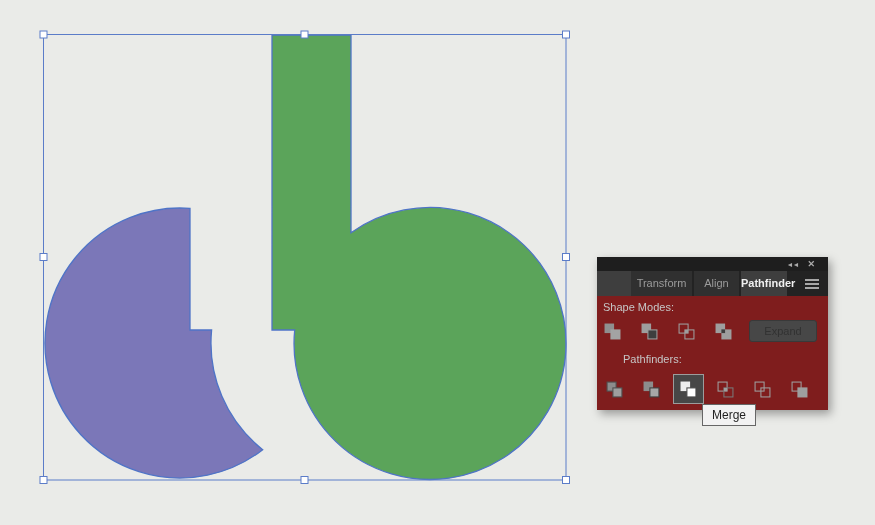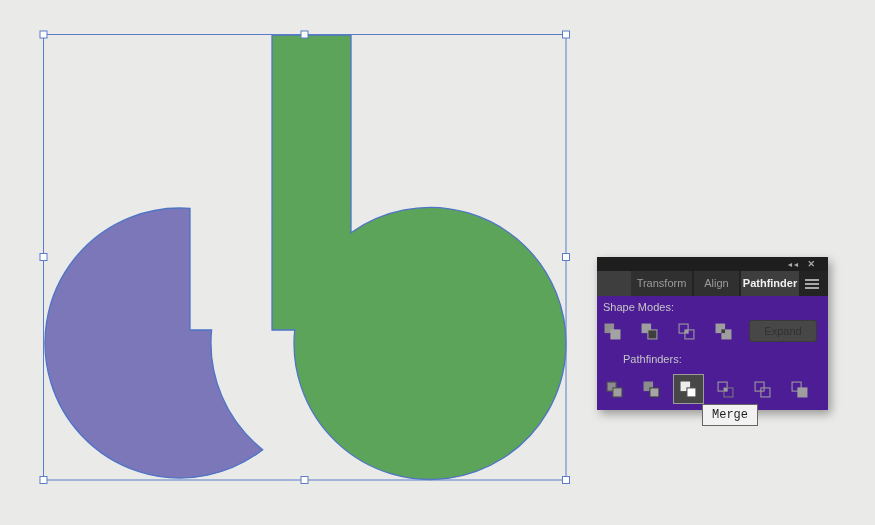--- a/index.html
+++ b/index.html
@@ -15,41 +15,41 @@
          box-shadow:3px 4px 9px rgba(0,0,0,.35);font-size:11px;}
   .panel-titlebar{height:14px;background:#1e1e1e;display:flex;justify-content:flex-end;align-items:center;gap:9px;padding-right:13px;box-sizing:border-box;}
   .tb-icon{color:#ababab;line-height:1;cursor:pointer;}
   .collapse-glyph{font-size:7px;letter-spacing:-1px;}
   .close-glyph{font-size:9px;font-weight:bold;}
 
   .panel-tabbar{height:25px;background:#232323;display:flex;align-items:stretch;position:relative;margin-left:34px;}
   .tab{line-height:25px;text-align:center;color:#9b9b9b;background:#303030;margin-right:2px;cursor:pointer;white-space:nowrap;}
   .tab.t1{width:61px;}
   .tab.t2{width:45px;}
-  .tab.t3{width:58px;}
+  .tab.t3{width:46px;}
   .tab.active{background:#3e3e3e;color:#f0f0f0;font-weight:bold;}
   .hamburger{position:absolute;right:9px;top:8px;width:14px;display:flex;flex-direction:column;gap:2.5px;cursor:pointer;}
   .hamburger div{height:1.5px;background:#a8a8a8;}
 
-  .panel-body{position:relative;height:114px;background:#4c1d95;}
+  .panel-body{position:relative;height:114px;background:#7f1d1d;}
   .section-label{position:absolute;left:6px;color:#c6c6c6;}
   .lbl-shape-modes{top:5px;}
   .lbl-pathfinders{top:57px;padding-left:20px;}
 
   .icon-btn{position:absolute;display:flex;align-items:center;justify-content:center;
             background:transparent;border:1px solid transparent;padding:0;cursor:pointer;box-sizing:border-box;}
   .sm-btn{width:26px;height:24px;top:23px;}
   .pf-btn{width:31px;height:30px;top:78px;}
   .pf-btn.hovered{background:#474747;border-color:#9c9c9c;}
 
   .expand-btn{position:absolute;left:152px;top:24px;width:68px;height:22px;background:#474747;
               border:1px solid #393939;border-radius:3px;color:#323232;font-size:11px;cursor:default;}
 
   .tooltip{position:absolute;left:702px;top:404px;background:#f2f2f2;border:1px solid #666666;
-           color:#1f1f1f;font-size:12px;padding:3px 9px;white-space:nowrap;font-family:Liberation Mono, monospace;}
+           color:#1f1f1f;font-size:12px;padding:3px 9px;white-space:nowrap;}
 </style>
 </head>
 <body>
 
 <div id="app">
 
   <svg id="canvas-svg" width="875" height="525" viewBox="0 0 875 525">
 
     <path d="M190,208.4 L190,330 L211.6,330 A136,136 0 0 0 262.7,449.7 A135,135 0 1 1 190,208.4 Z" stroke-width="1.3" fill="#7b77b8" stroke="#4f74c7"></path>
 

